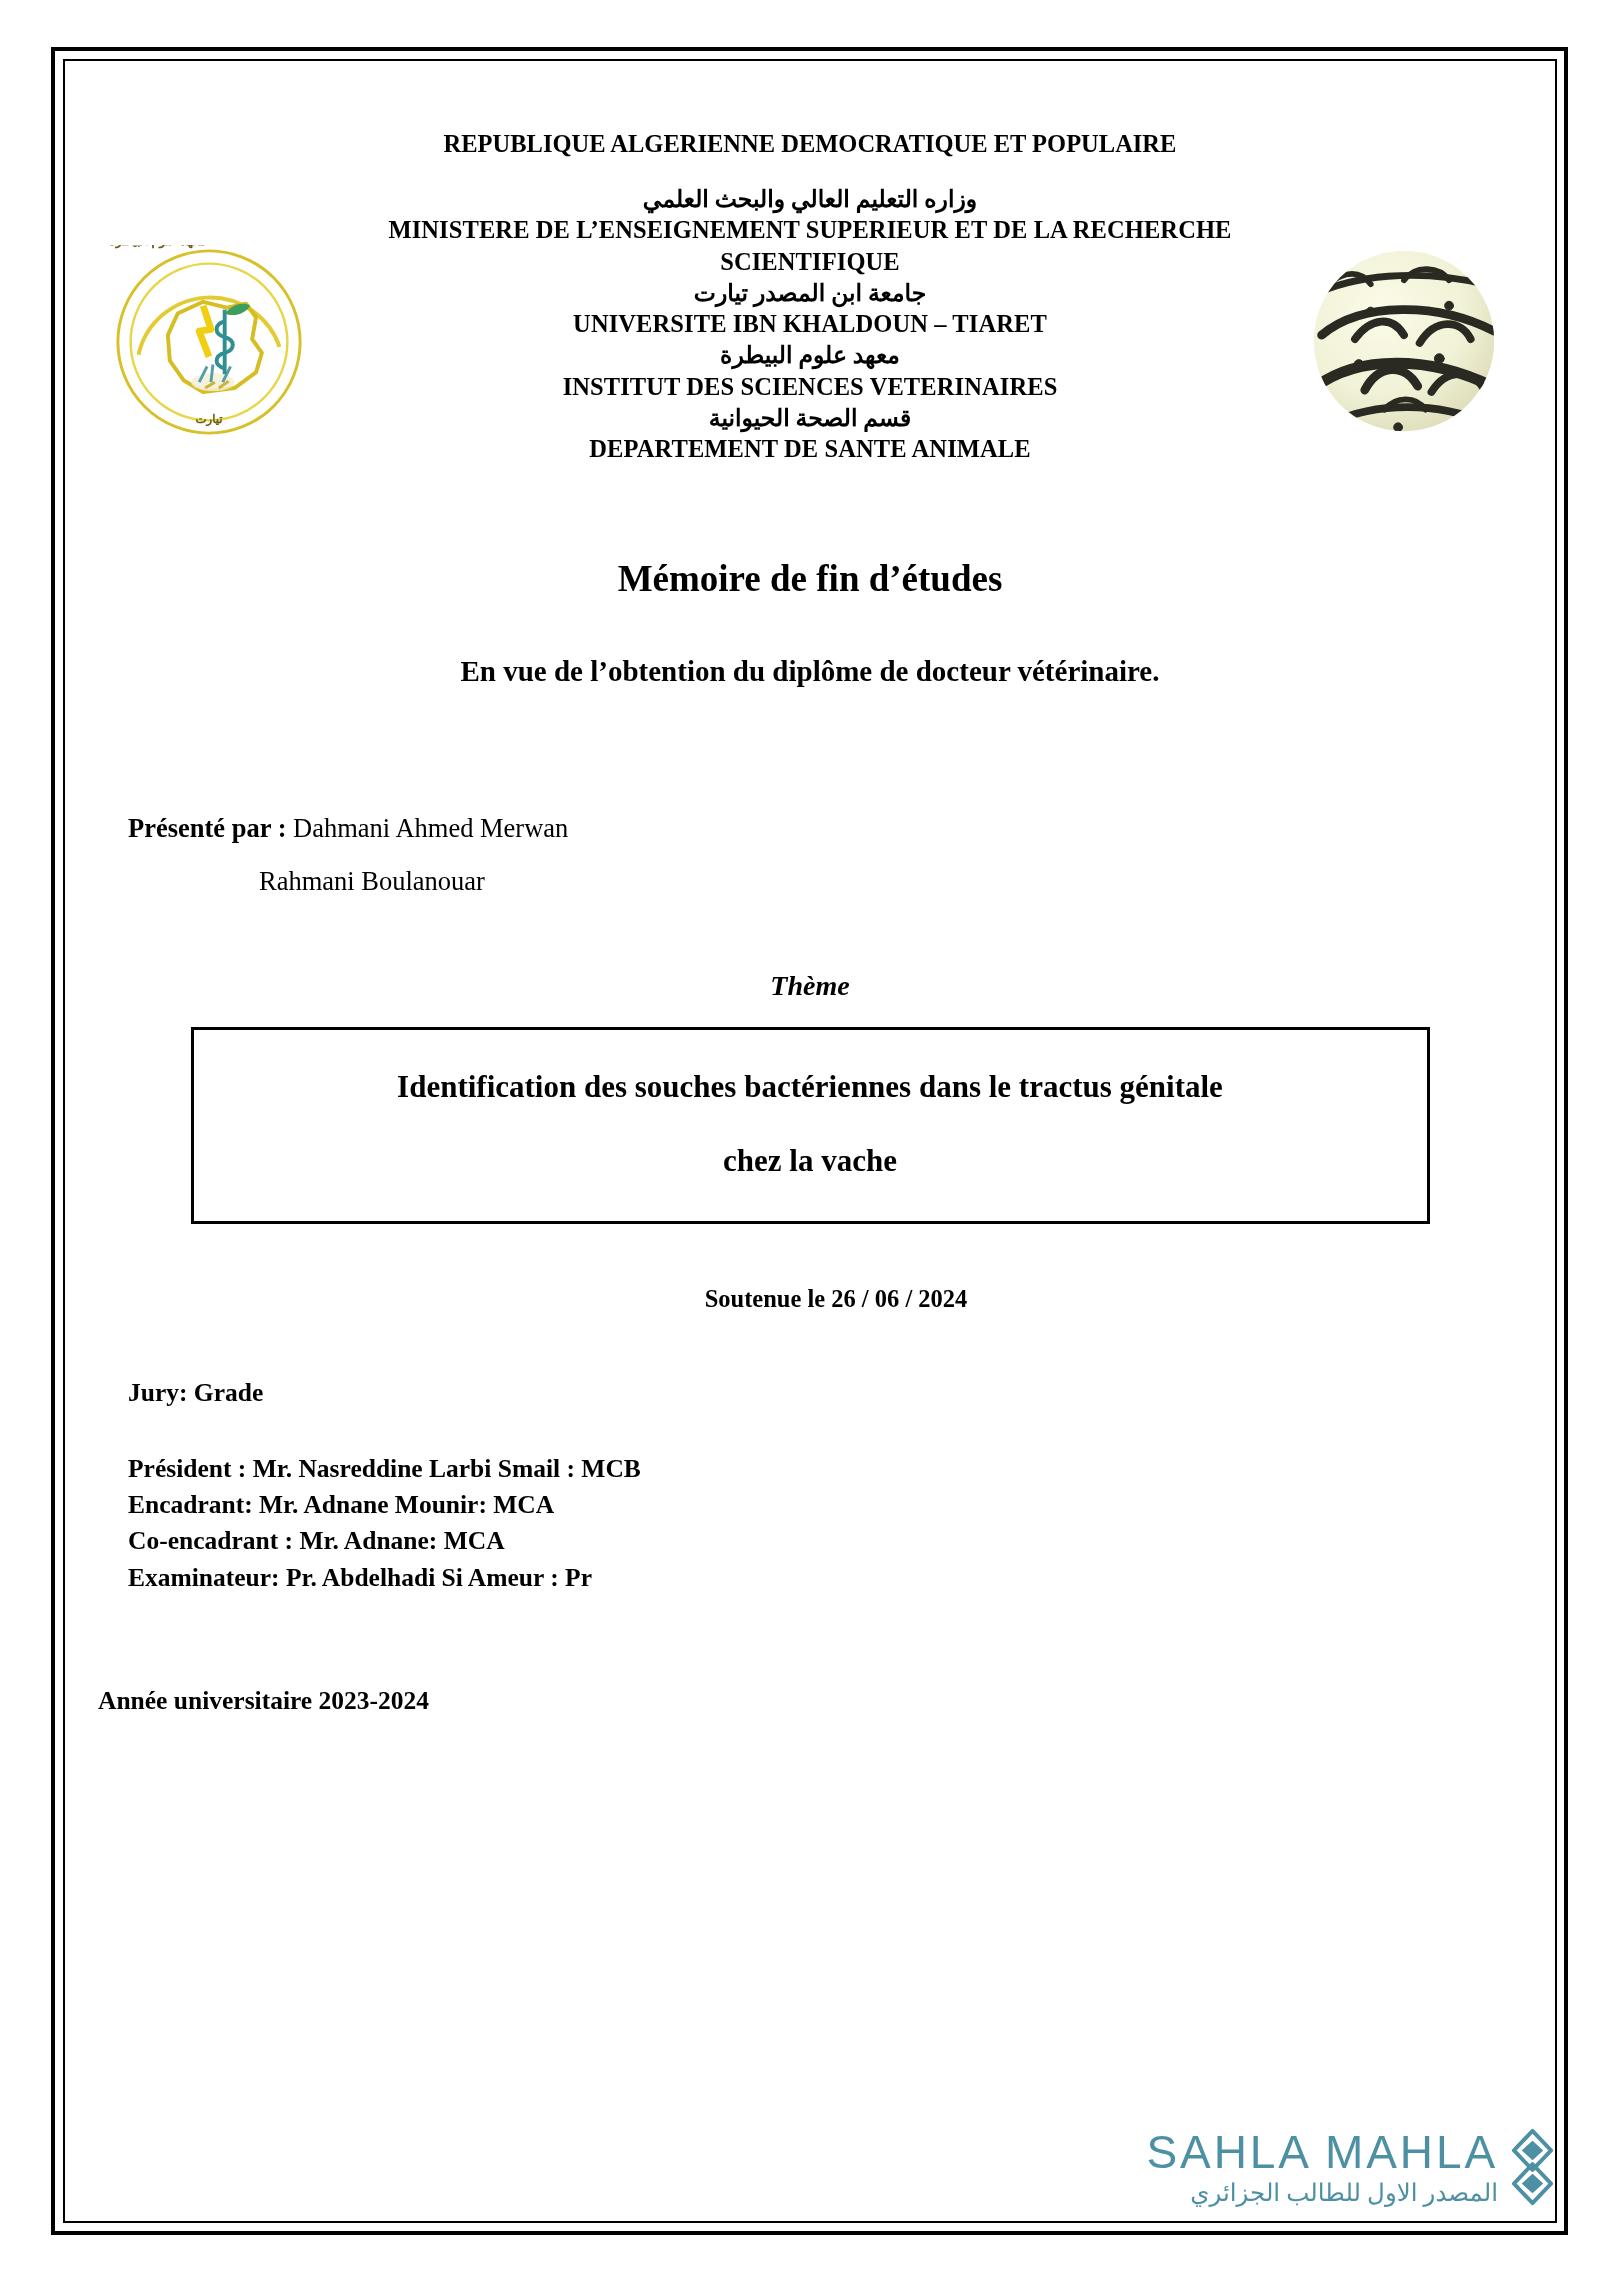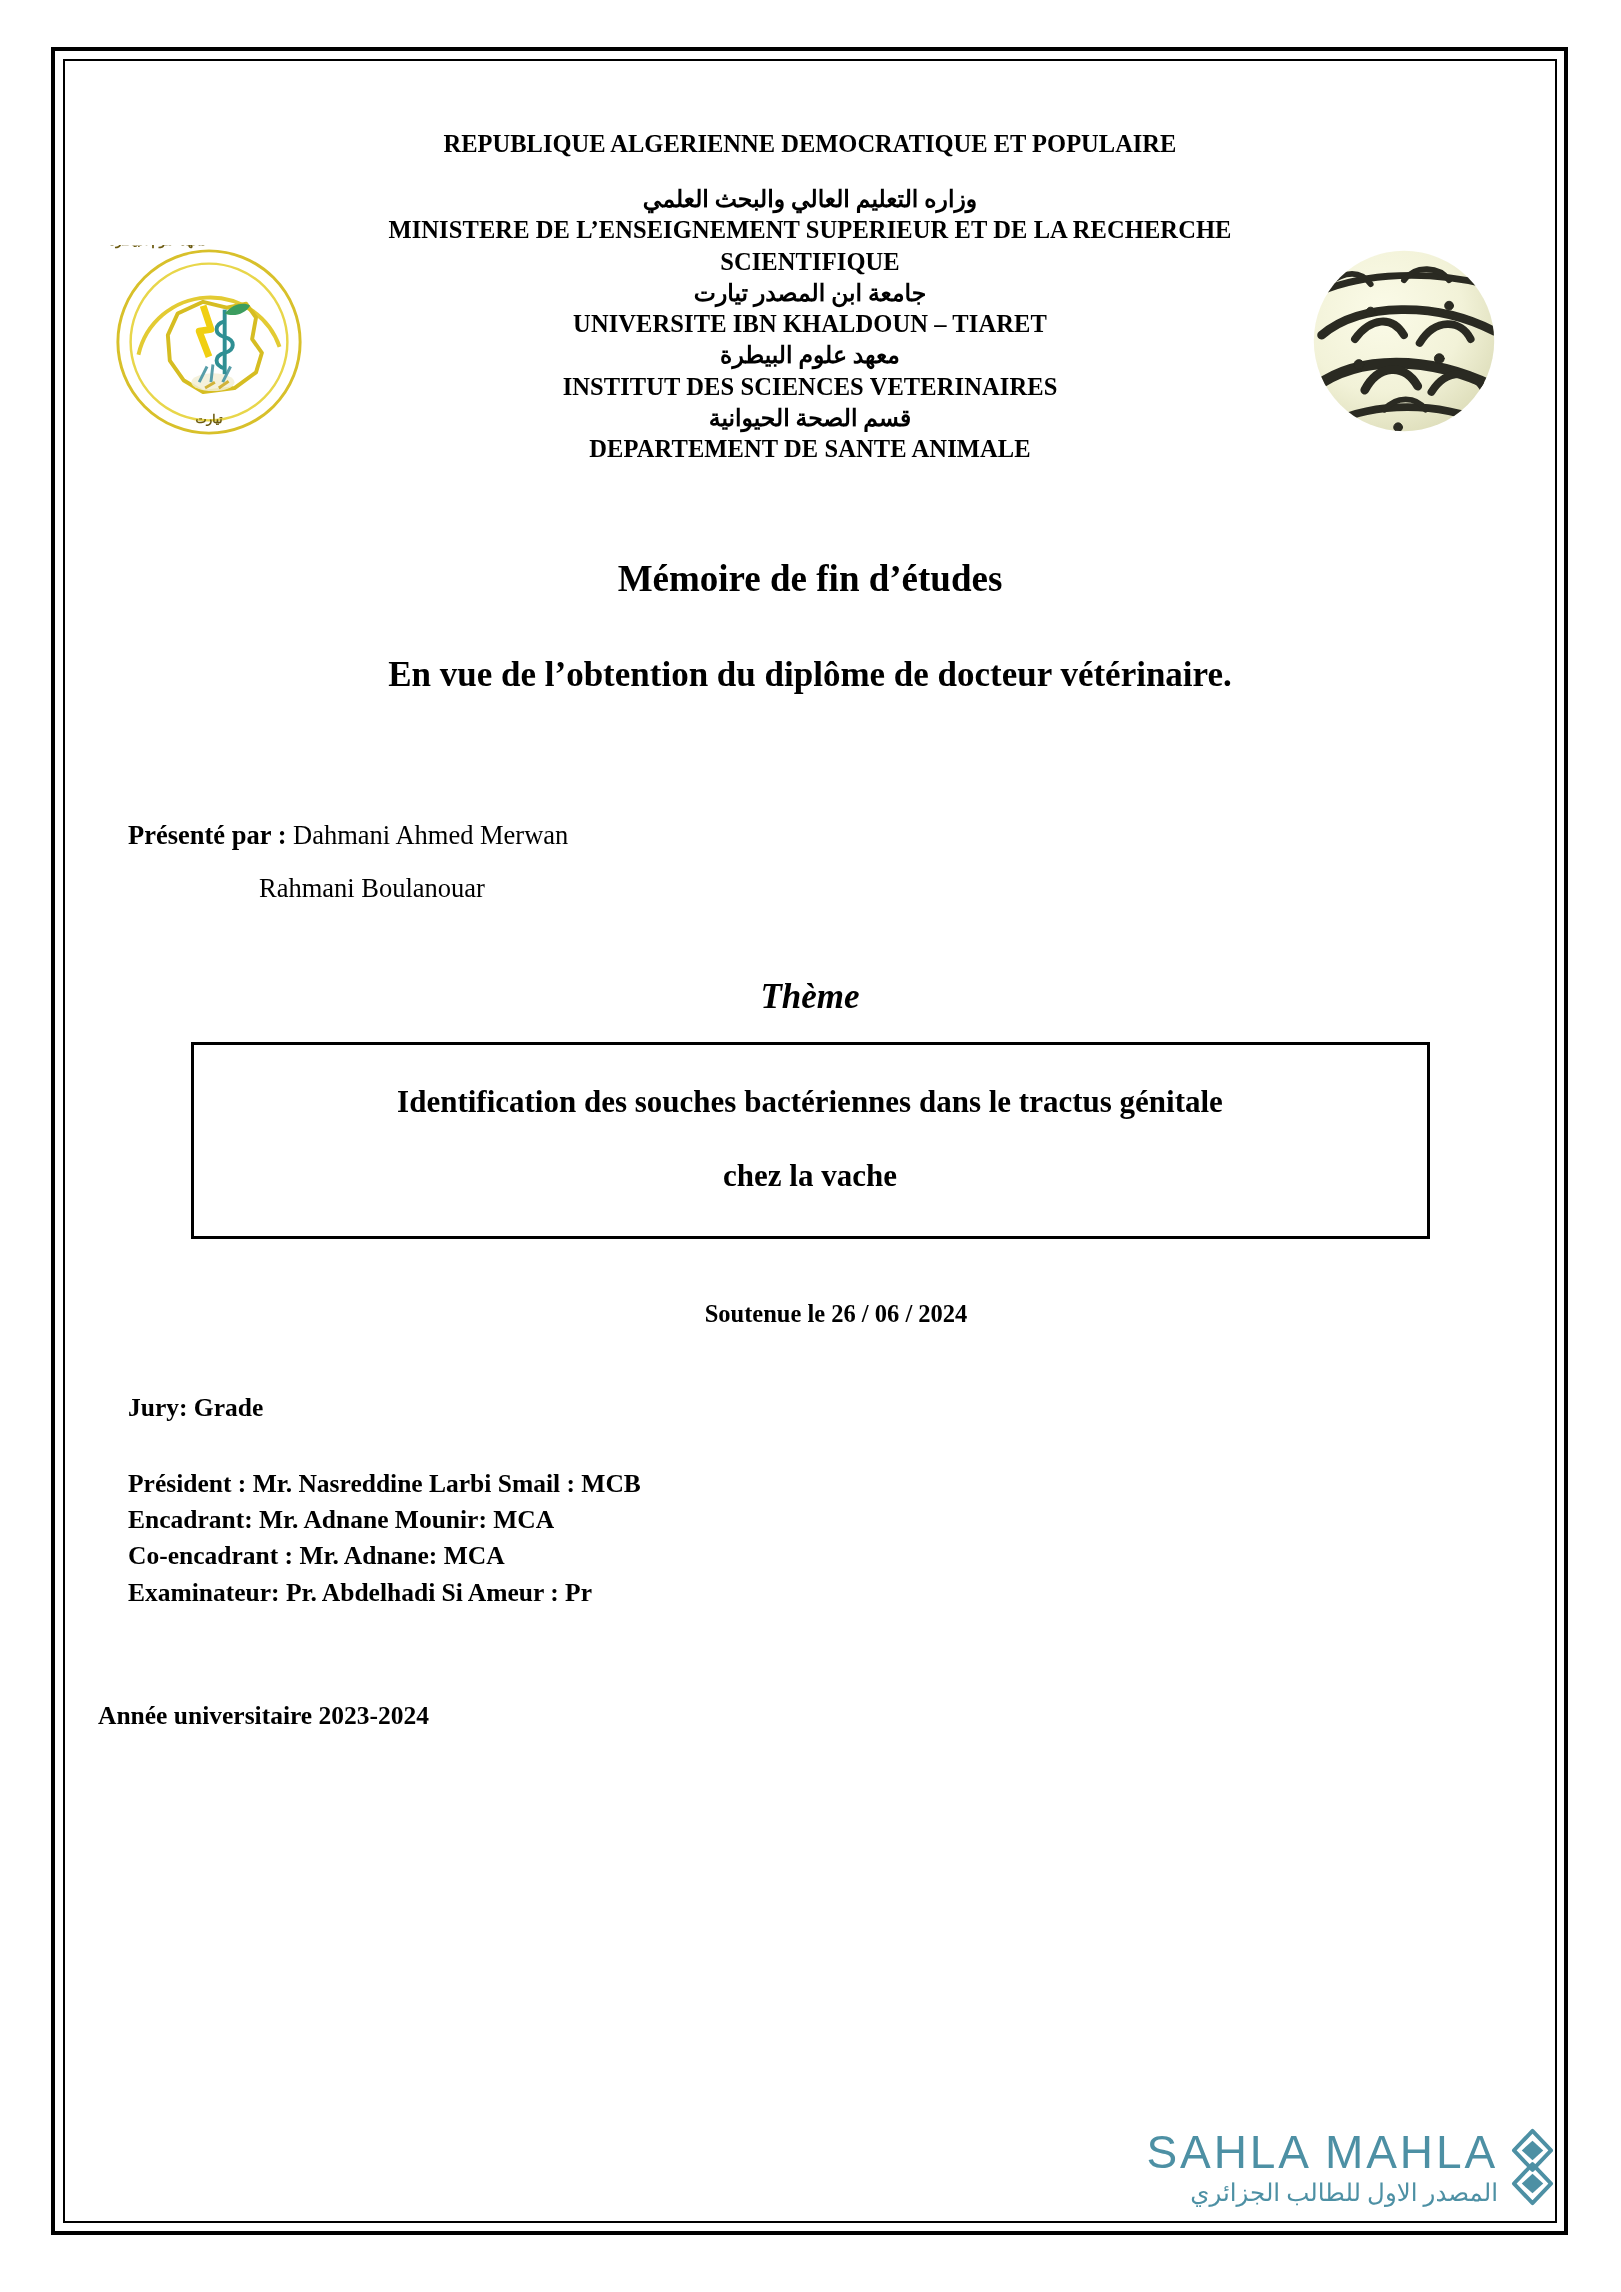--- a/index.html
+++ b/index.html
@@ -92,42 +92,42 @@
   .memoire {
     margin-top: 92px;
     text-align: center;
     font-weight: bold;
     font-size: 37px;
   }
   .envue {
     margin-top: 55px;
     text-align: center;
     font-weight: bold;
-    font-size: 35px;
+    font-size: 29px;
   }
 
   .presente {
     margin-top: 125px;
     margin-left: 65px;
     font-size: 26.5px;
   }
   .presente b { font-weight: bold; }
   .presente .author1 { font-weight: normal; }
   .author2 {
     margin-left: 196px;
     margin-top: 21.6px;
     font-size: 26.5px;
   }
 
   .theme-word {
     margin-top: 73px;
     text-align: center;
     font-style: italic;
     font-weight: bold;
-    font-size: 35px;
+    font-size: 28px;
   }
 
   .title-box {
     margin: 25.5px auto 0 auto;
     width: 1239px;
     border: 3.9px solid #000;
     box-sizing: border-box;
     padding: 41px 33px 45px 33px;
     text-align: center;
   }

